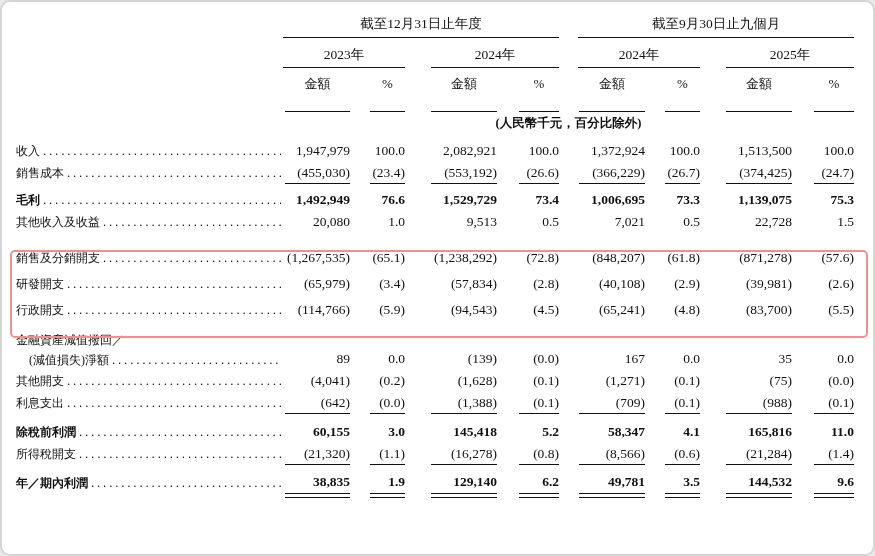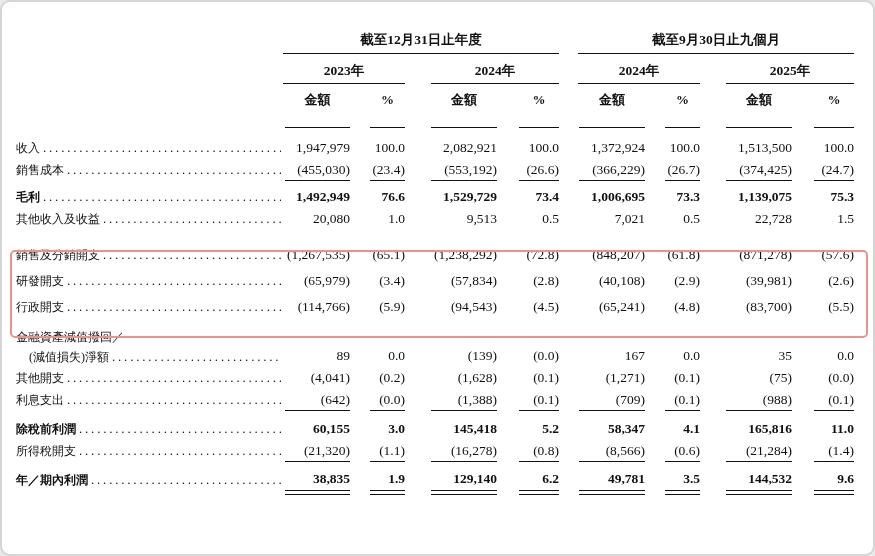--- a/index.html
+++ b/index.html
@@ -10,26 +10,26 @@
     border:2px solid #d5d5d5;
     border-radius:10px;
     position:relative;
     overflow:hidden;
     padding:12px 0 0 14px;
     font-family:"Liberation Serif","DejaVu Serif",serif;
     color:#111;
   }
   table{border-collapse:collapse;table-layout:fixed;width:838px;}
   th,td{padding:0;}
-  thead th{font-weight:bold;vertical-align:bottom;text-align:center;}
+  thead th{font-weight:normal;vertical-align:bottom;text-align:center;}
   .hl{border-bottom:1.4px solid #111;text-align:center;}
   tr.gr .hl{line-height:20px;padding-bottom:3px;font-size:13.5px;}
   tr.yr .hl{margin-top:8px;line-height:18px;padding-bottom:3px;font-size:13.5px;}
   tr.ah .hl{margin-top:7px;line-height:18px;padding-bottom:18px;font-size:13px;}
-  .mg2{margin-left:19px;margin-top:16px;}
+  .mg2{margin-left:19px;}
   .my2,.my4{margin-left:26px;}
   .my3{margin-left:19px;}
   .m1{margin-left:2px;}  .m2{margin-left:20px;}
   .m3{margin-left:26px;} .m4{margin-left:22px;}
   .m5{margin-left:20px;} .m6{margin-left:20px;}
   .m7{margin-left:26px;} .m8{margin-left:22px;}
   tr.nr th{font-weight:bold;font-size:12.5px;line-height:16px;padding-top:3px;text-align:center;}
   tr.ur th{font-weight:bold;font-size:12.5px;line-height:16px;padding-top:4px;text-align:center;}
   tr.ur th.unaud{padding-left:12px;}
   tbody td{vertical-align:bottom;font-size:13.5px;}
@@ -127,20 +127,24 @@
         <th>
             <div class="hl m6">%</div>
           </th>
         <th>
             <div class="hl m7">金額</div>
           </th>
         <th>
             <div class="hl m8">%</div>
           </th>
       </tr>
+      <tr class="nr">
+        <th class="lbl"></th>
+        <th colspan="8">(人民幣千元，百分比除外)</th>
+      </tr>
     </thead>
     <tbody>
         <tr class="">
           <td class="lbl">
             <div class="lline">
               <span class="lt">收入</span>
               <span class="leader"></span>
             </div>
           </td>
           <td class="num c1">

